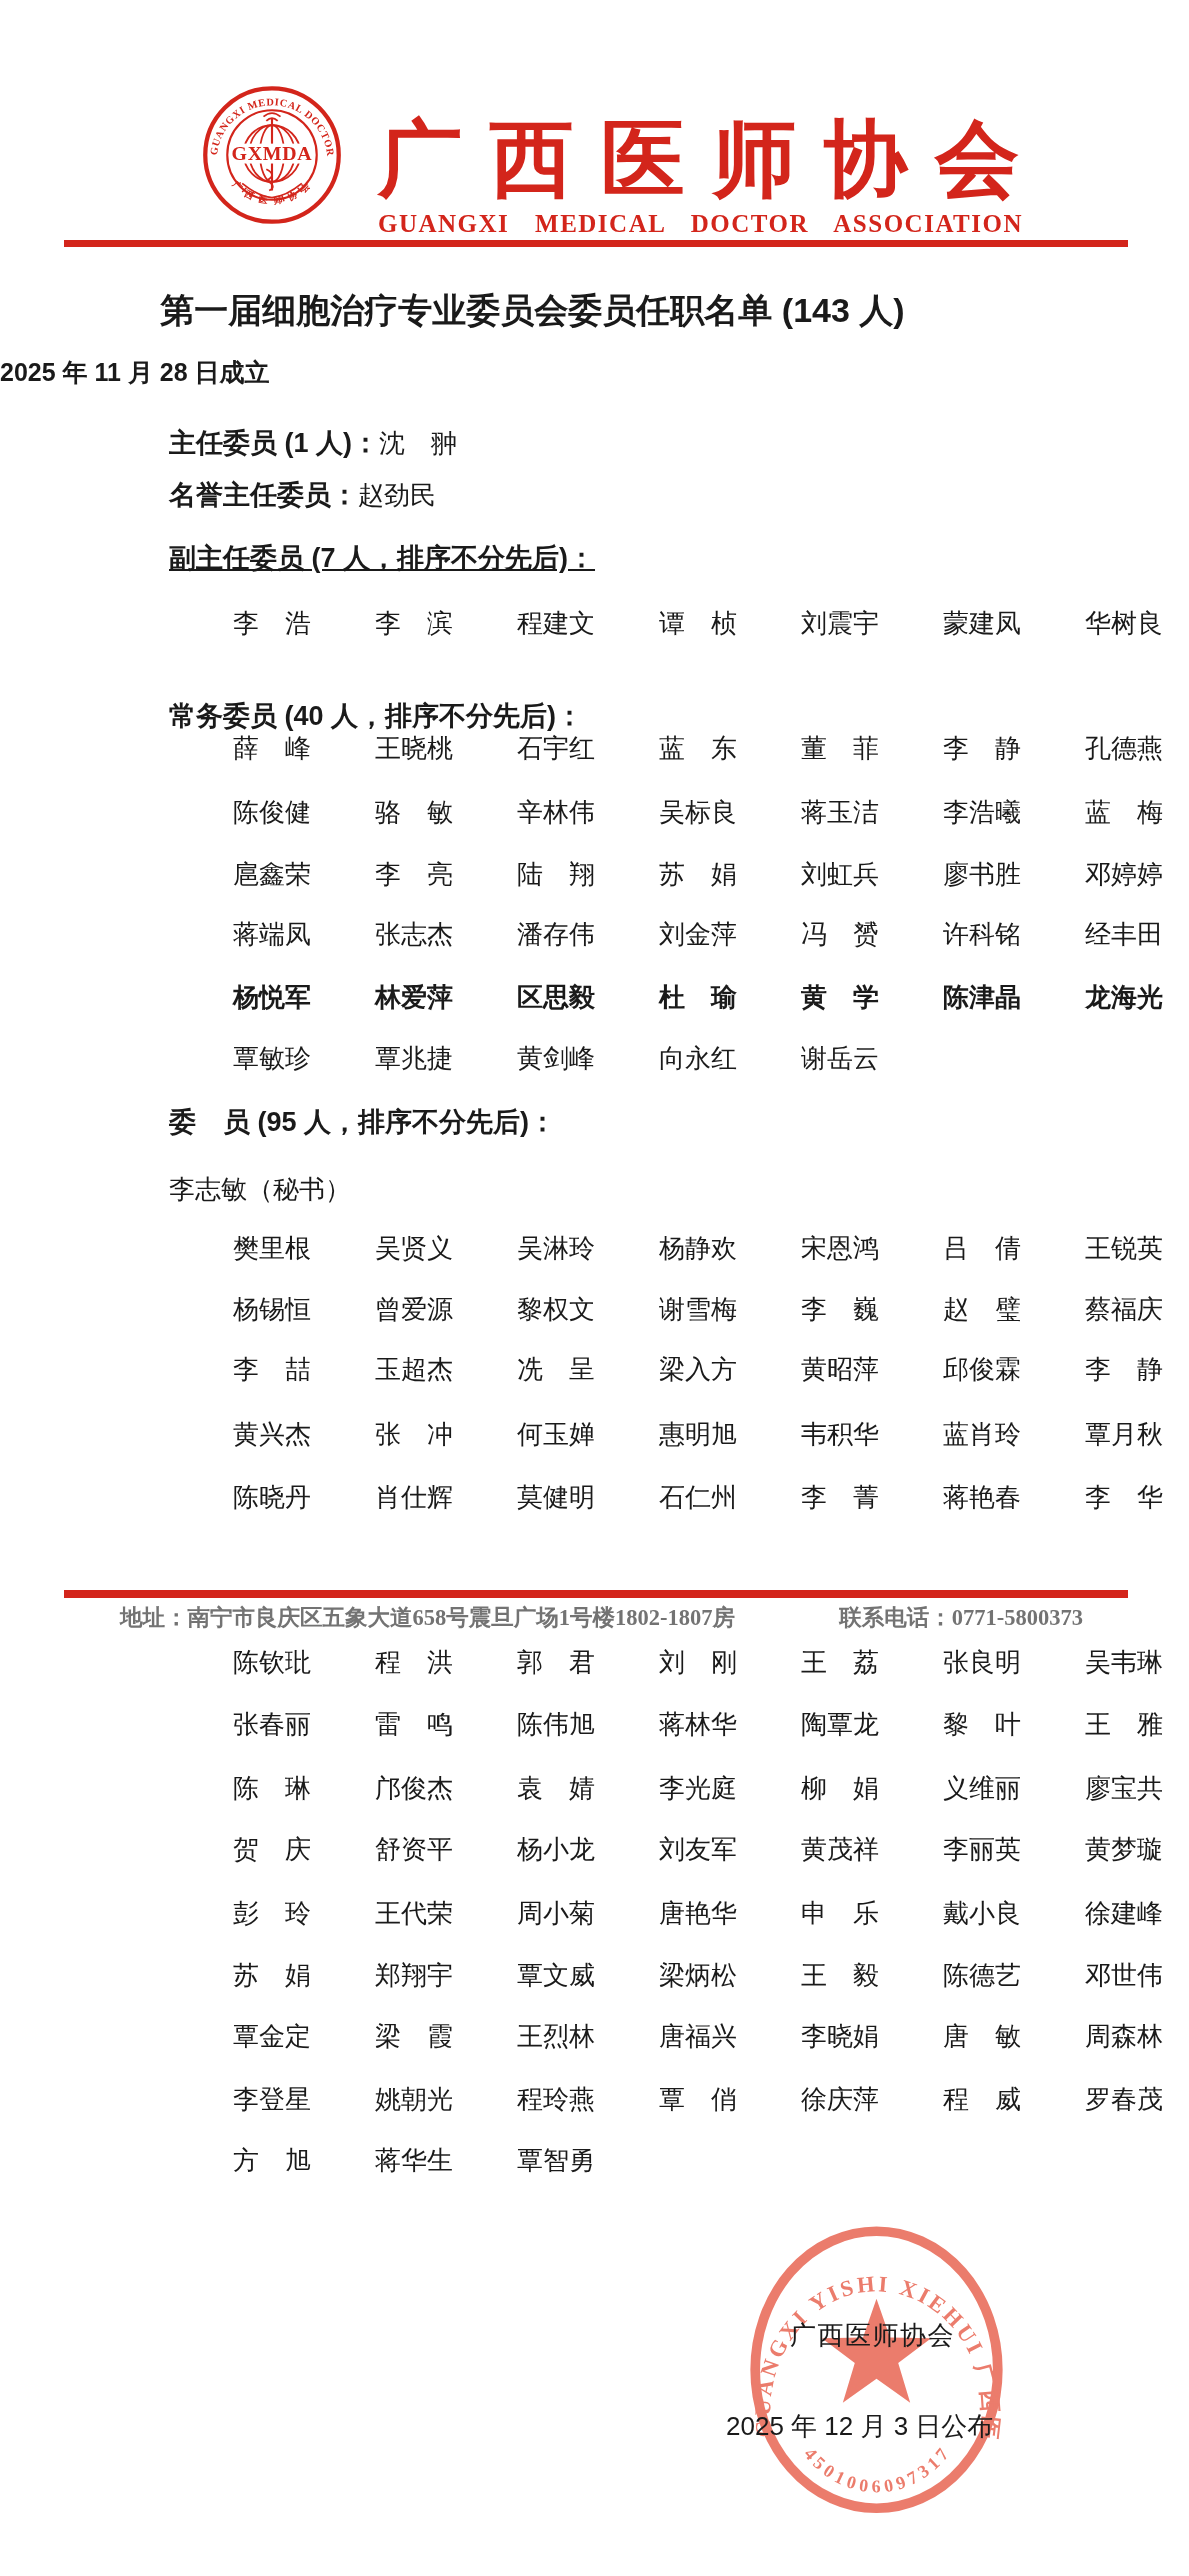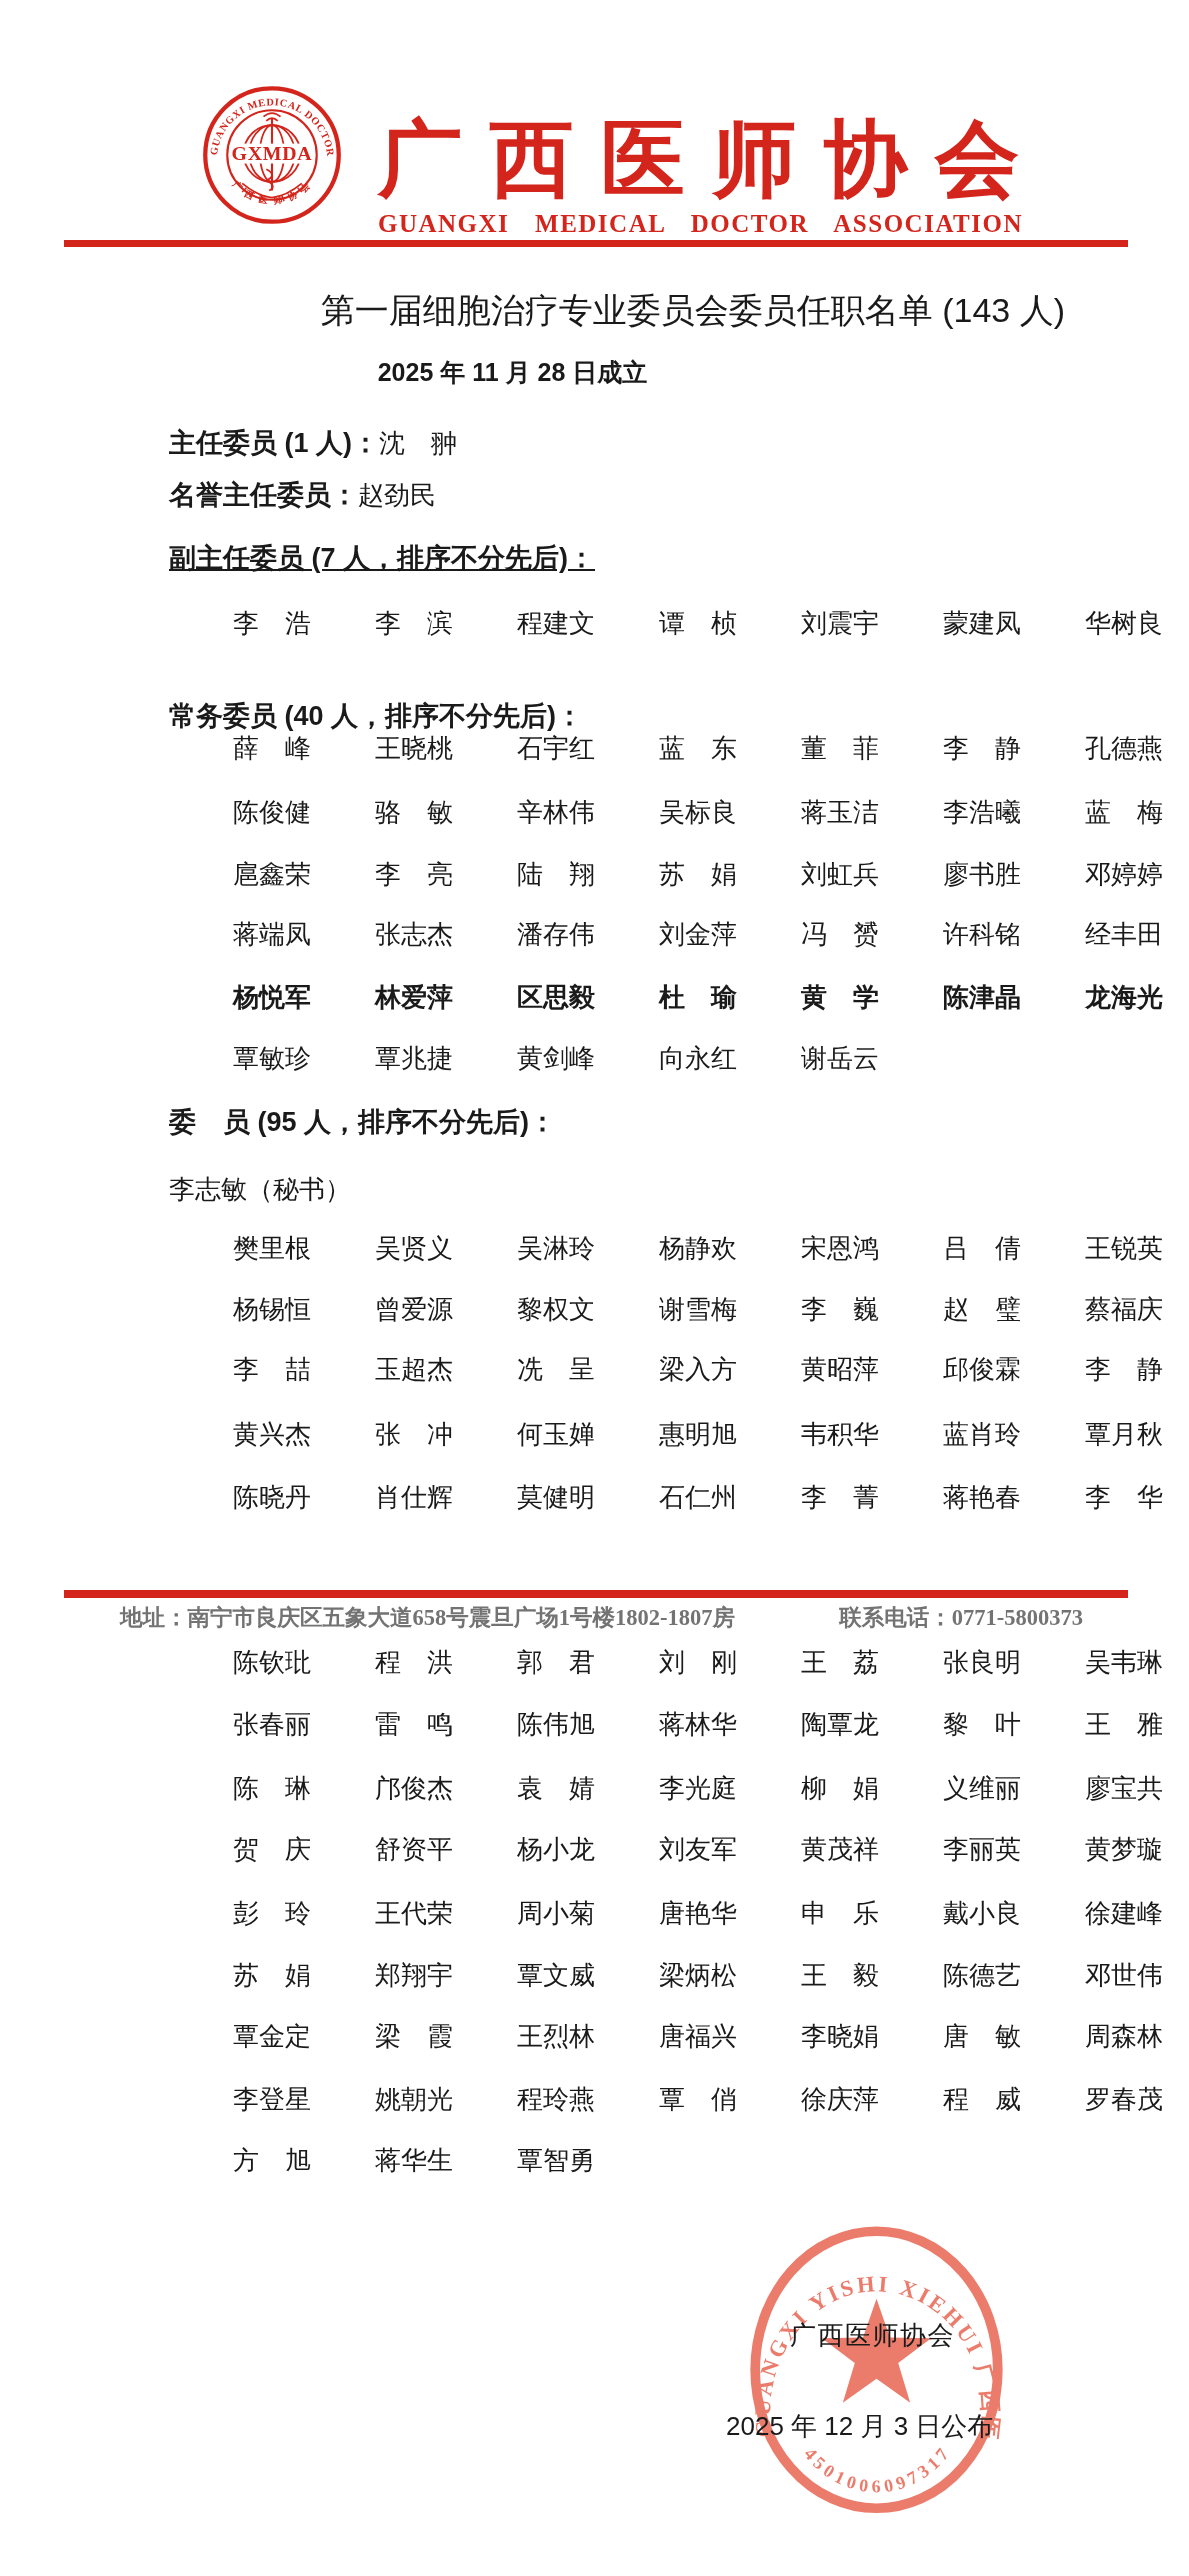--- a/index.html
+++ b/index.html
@@ -9,22 +9,22 @@
   .vcenter{transform:translateY(-50%);}
   
   #org-title{left:378px;top:160px;width:641px;display:flex;justify-content:space-between;
              font-family:"Liberation Serif","DejaVu Serif",serif;font-weight:700;
              font-size:84px;color:#d3251b;line-height:1;}
   #org-subtitle{left:378px;top:211px;width:645px;font-family:"Liberation Serif","DejaVu Serif",serif;
              font-weight:700;font-size:25px;color:#d3251b;letter-spacing:1.5px;
              text-align:justify;text-align-last:justify;line-height:1;}
   .red-rule{left:64px;width:1064px;background:#d3251b;}
   
-  #doc-title{left:0;top:311px;width:1065px;text-align:right;font-weight:400;font-size:34px;}
-  #doc-date{left:0;top:372px;width:1025px;text-align:center;font-weight:700;font-size:25px;}
+  #doc-title{left:0;top:311px;width:1065px;text-align:center;font-weight:700;font-size:34px;}
+  #doc-date{left:0;top:372px;width:1025px;font-weight:700;font-size:25px;}
   
   .line{left:169px;white-space:nowrap;font-size:26px;}
   .line .lbl{font-weight:700;font-size:27px;}
   .heading{left:169px;white-space:nowrap;font-weight:700;font-size:27px;}
   .name-row{position:absolute;left:169px;transform:translateY(-50%);white-space:nowrap;font-size:26px;text-align:right;}
   .name-slot{display:inline-block;width:142px;}
   
   #divider-bar{top:1590px;height:7.5px;}
   #address-row{left:64px;top:1617px;width:1064px;display:flex;justify-content:space-between;
                padding:0 45px 0 56px;box-sizing:border-box;

